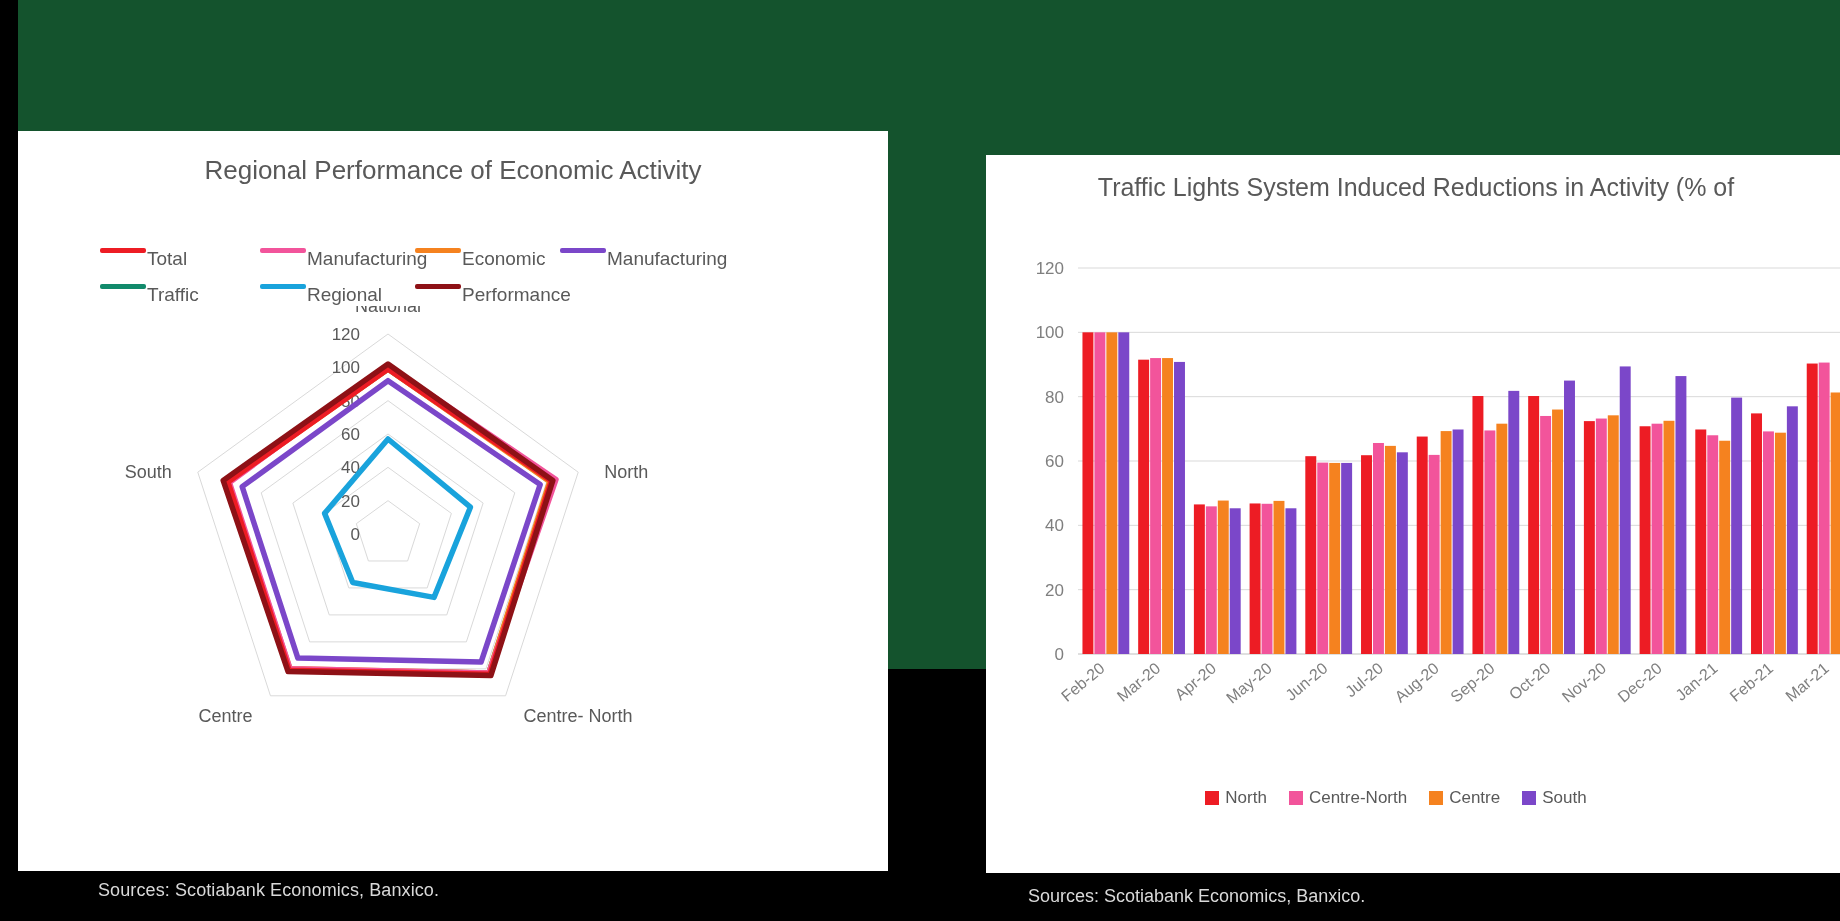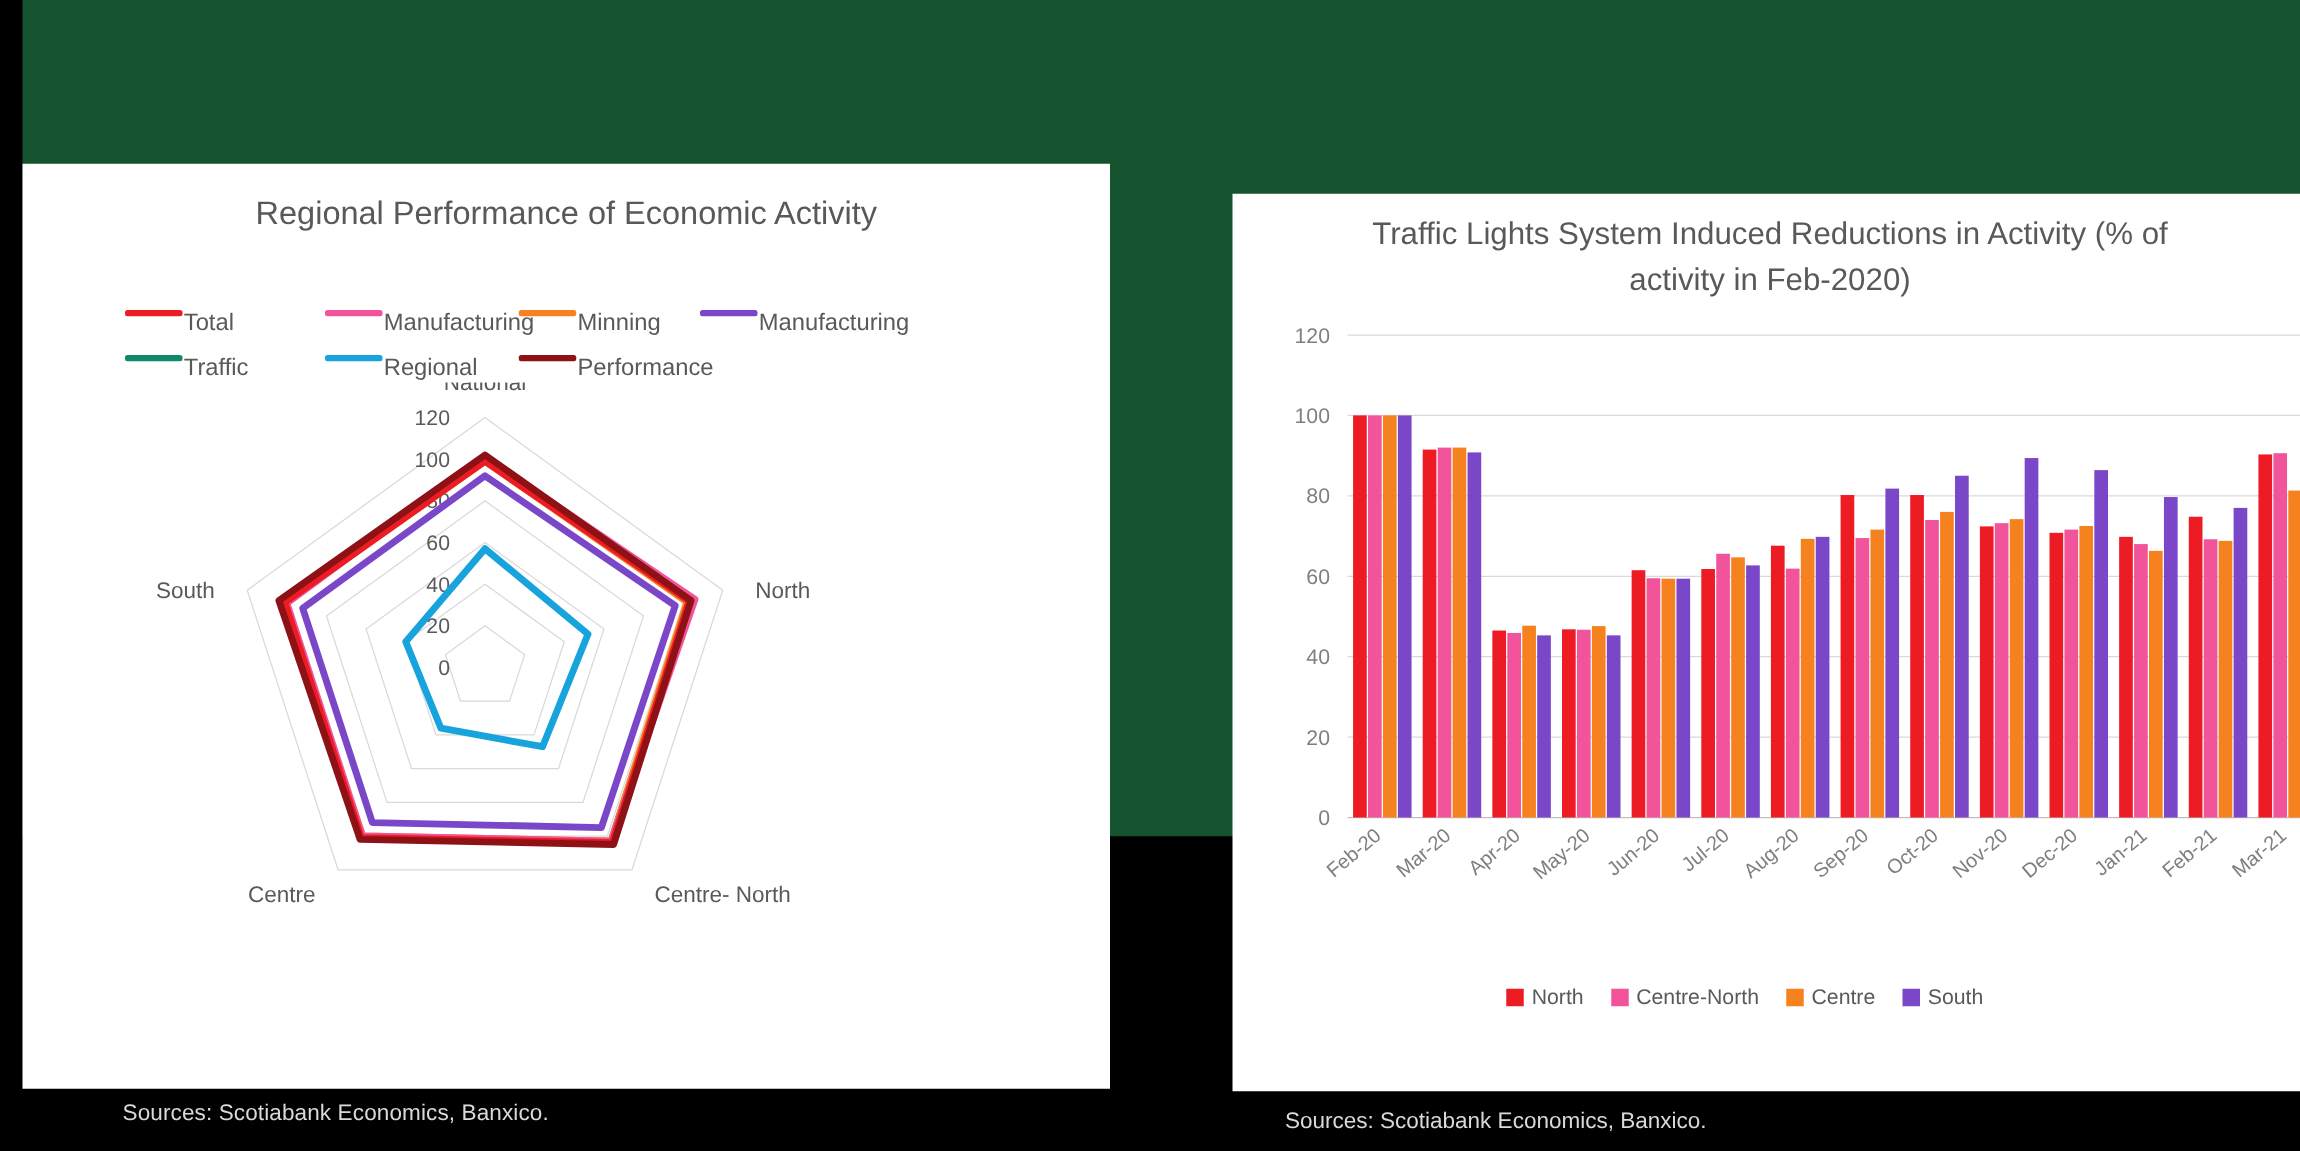--- a/index.html
+++ b/index.html
@@ -95,21 +95,21 @@
           <div class="legend-item" style="width:160px">
             <span class="legend-swatch" style="background:#ED1C24"></span>
             <span class="legend-label">Total</span>
           </div>
           <div class="legend-item" style="width:155px">
             <span class="legend-swatch" style="background:#F2549B"></span>
             <span class="legend-label">Manufacturing</span>
           </div>
           <div class="legend-item" style="width:145px">
             <span class="legend-swatch" style="background:#F5821F"></span>
-            <span class="legend-label">Minning</span>
+            <span class="legend-label">Economic</span>
           </div>
           <div class="legend-item">
             <span class="legend-swatch" style="background:#7B47C9"></span>
             <span class="legend-label">Manufacturing</span>
           </div>
         </div>
         <div class="legend-row">
           <div class="legend-item" style="width:160px">
             <span class="legend-swatch" style="background:#118A6B"></span>
             <span class="legend-label">Traffic</span>
@@ -163,21 +163,20 @@
     </div>
   </div>
 
   <div class="source-left">Sources: Scotiabank Economics, Banxico.</div>
 
   <div class="panel-right">
     <div class="panel-right-inner">
 
       <div class="bar-title">
         <div>Traffic Lights System Induced Reductions in Activity (% of</div>
-        <div>activity in Feb-2020)</div>
       </div>
 
       <div class="bar-chart-area">
         <svg id="bar-svg" class="bar-svg" width="872" height="490" viewBox="0 0 872 490">
             <line x1="92" y1="404" x2="872" y2="404" stroke="#bfbfbf" stroke-width="1"></line>
             <text x="78" y="410" text-anchor="end" class="axis-text">0</text>
             <line x1="92" y1="339.6666666666667" x2="872" y2="339.6666666666667" stroke="#d9d9d9" stroke-width="1"></line>
             <text x="78" y="345.6666666666667" text-anchor="end" class="axis-text">20</text>
             <line x1="92" y1="275.33333333333337" x2="872" y2="275.33333333333337" stroke="#d9d9d9" stroke-width="1"></line>
             <text x="78" y="281.33333333333337" text-anchor="end" class="axis-text">40</text>

